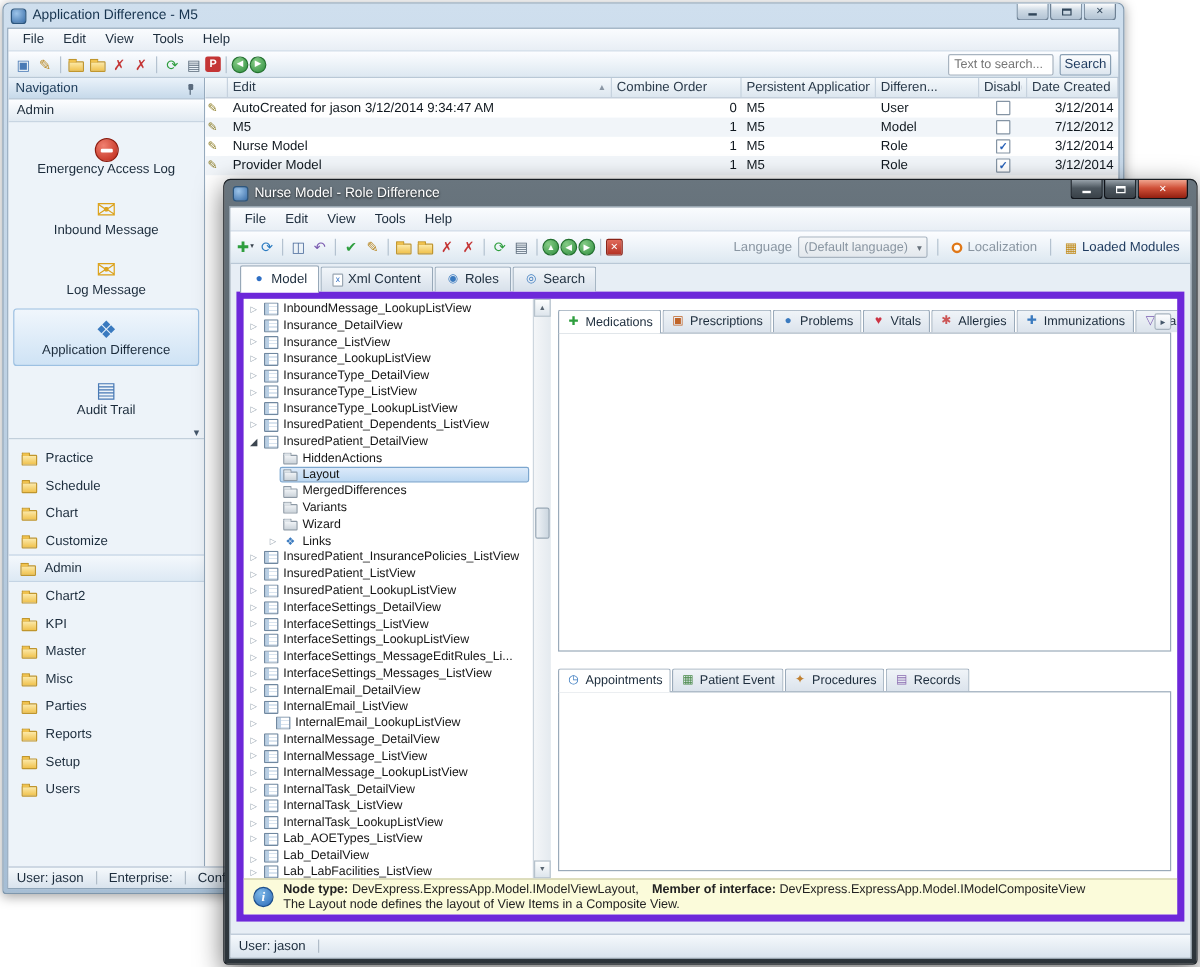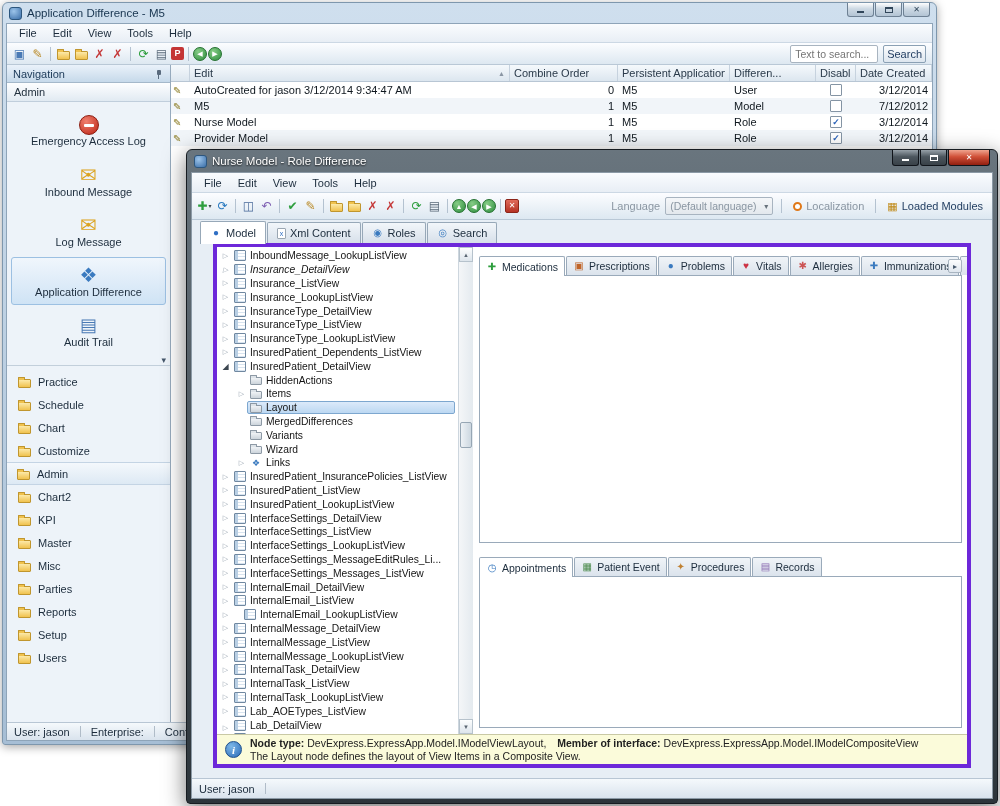--- a/index.html
+++ b/index.html
@@ -135,21 +135,21 @@
 
 .doc-tabs{height:23px;flex:none;display:flex;align-items:flex-end;padding-left:8px;position:relative;z-index:2}
 .dtab{height:21px;display:flex;align-items:center;gap:4px;padding:0 9px;font-size:11px;color:#1c2c3c;
   border:1px solid #97a8b8;border-bottom:none;border-radius:2px 2px 0 0;margin-right:1px;
   background:linear-gradient(#f2f6fa,#d7e0ea);position:relative;cursor:default}
 .dtab.sel{background:#fff;height:23px;margin-bottom:-1px;z-index:3}
 .ticon{width:12px;display:inline-flex;justify-content:center;font-size:10px;line-height:1;flex:none}
 .ticon.pg{width:9px;height:11px;background:#fff;border:1px solid #9aa6b2;font-size:7px;
   align-items:center;border-radius:1px}
 
-.doc-area{flex:1;margin:0 21px 10px;border:4px solid #6d28d9;background:#fff;
+.doc-area{flex:1;margin:0 5px 10px;border:6px solid #6d28d9;background:#fff;
   display:flex;flex-direction:column;overflow:hidden;position:relative;z-index:1}
 .doc-main{flex:1;display:flex;overflow:hidden}
 .tree{width:241px;flex:none;overflow:hidden;padding-top:2px}
 .tree-row{display:flex;align-items:center;height:13.8px;white-space:nowrap;cursor:default}
 .expander{flex:none;width:11px;display:inline-flex;align-items:center;justify-content:center;
   font-size:7px;color:#98a4b0}
 .expander.open{color:#3c4650;font-size:8px}
 .row-body{display:inline-flex;align-items:center;gap:4px;flex:1;height:13px;padding:0 2px;
   border:1px solid transparent;overflow:hidden}
 .row-body.sel{background:linear-gradient(#dceafa,#bcd8f2);border-color:#7da7cf;border-radius:2px;margin-right:3px}
@@ -512,21 +512,21 @@
       <div class="doc-area">
         <div class="doc-main">
           <div class="tree" id="tree">
               <div class="tree-row" style="padding-left: 3px;">
                 <span class="expander">▷</span>
                 <span class="row-body">
                   <span class="t-grid"></span>
                   <span class="t-label">InboundMessage_LookupListView</span>
                 </span>
               </div>
-              <div class="tree-row" style="padding-left: 3px; font-style: italic;">
+              <div class="tree-row" style="padding-left: 3px;">
                 <span class="expander">▷</span>
                 <span class="row-body">
                   <span class="t-grid"></span>
                   <span class="t-label">Insurance_DetailView</span>
                 </span>
               </div>
               <div class="tree-row" style="padding-left: 3px;">
                 <span class="expander">▷</span>
                 <span class="row-body">
                   <span class="t-grid"></span>
@@ -573,27 +573,20 @@
                 <span class="row-body">
                   <span class="t-grid"></span>
                   <span class="t-label">InsuredPatient_DetailView</span>
                 </span>
               </div>
               <div class="tree-row" style="padding-left: 19px;">
                 <span class="expander"></span>
                 <span class="row-body">
                   <span class="t-fold"></span>
                   <span class="t-label">HiddenActions</span>
-                </span>
-              </div>
-              <div class="tree-row" style="padding-left: 19px;">
-                <span class="expander">▷</span>
-                <span class="row-body">
-                  <span class="t-fold"></span>
-                  <span class="t-label">Items</span>
                 </span>
               </div>
               <div class="tree-row" style="padding-left: 19px;">
                 <span class="expander"></span>
                 <span class="row-body sel">
                   <span class="t-fold"></span>
                   <span class="t-label">Layout</span>
                 </span>
               </div>
               <div class="tree-row" style="padding-left: 19px; text-align: right;">

